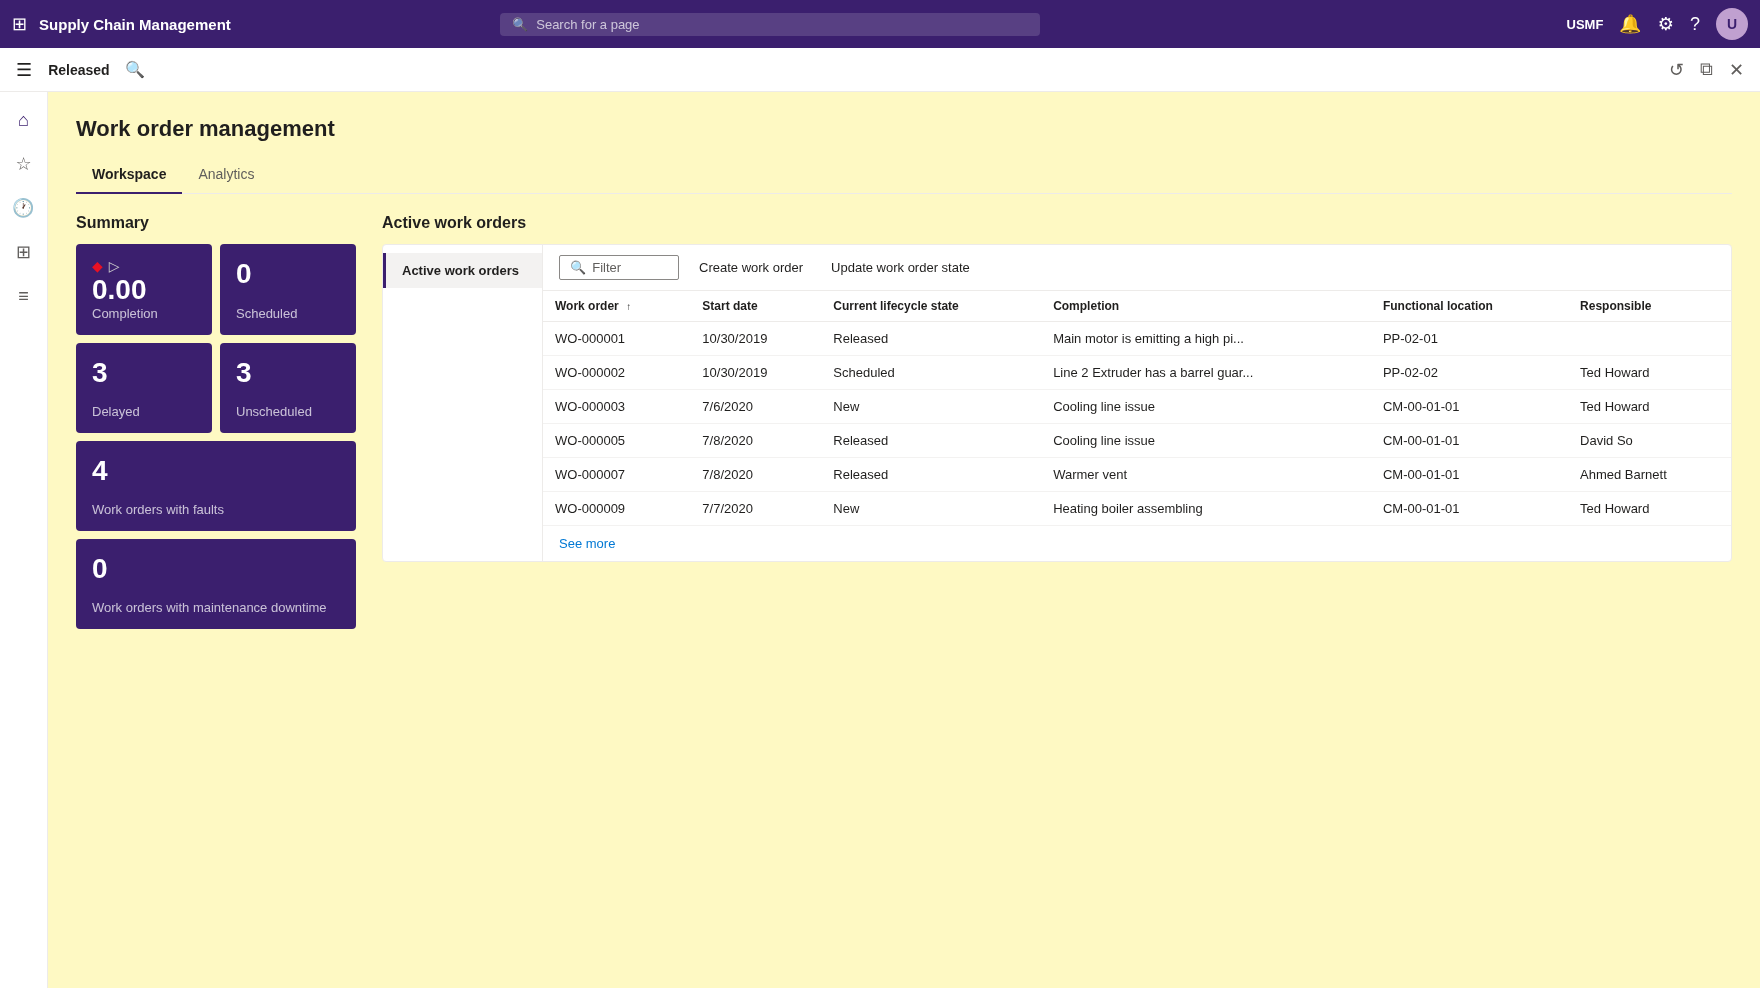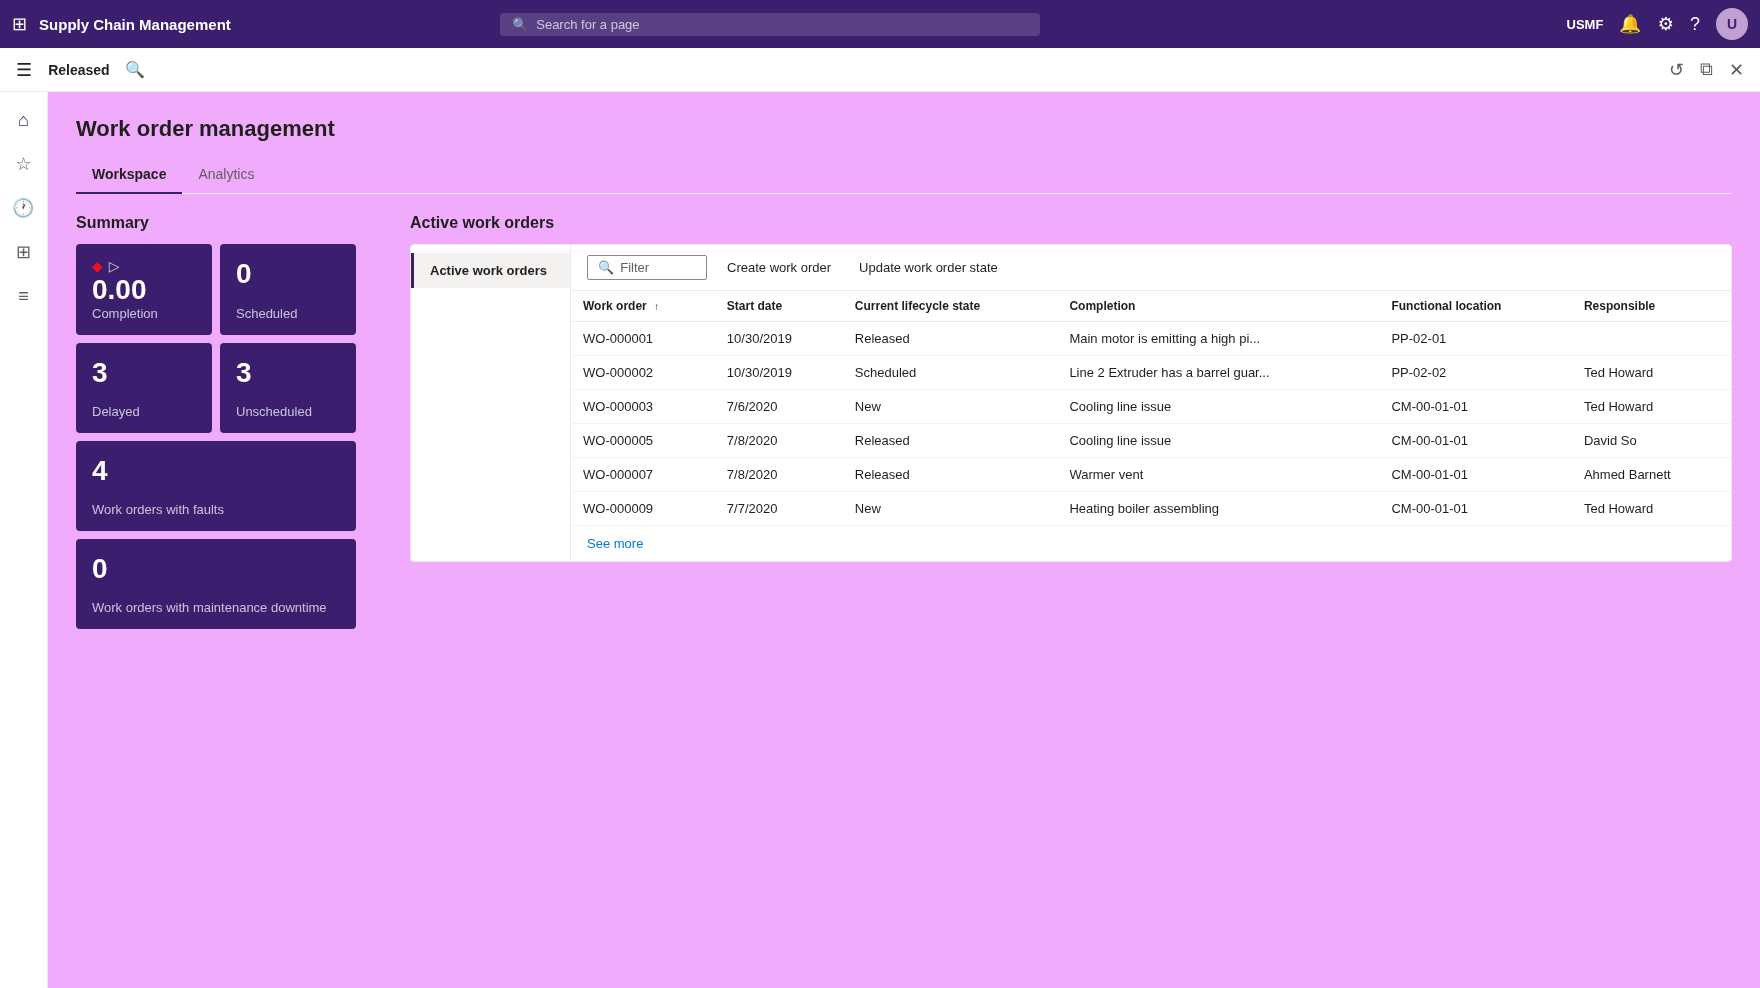--- a/index.html
+++ b/index.html
@@ -51,33 +51,33 @@
       display: flex; flex-direction: column; align-items: center;
       padding-top: 8px; gap: 4px;
     }
     .sidebar-icon {
       width: 40px; height: 40px; display: flex; align-items: center; justify-content: center;
       border-radius: 4px; cursor: pointer; font-size: 18px; color: #605e5c;
     }
     .sidebar-icon.active { color: #3b1f6e; }
 
     
-    .main { flex: 1; padding: 24px 28px; overflow-y: auto; background: #f0abfc; }
+    .main { flex: 1; padding: 24px 28px; overflow-y: auto; background: #fef9c3; }
     .page-title { font-size: 22px; font-weight: 600; margin-bottom: 16px; color: #201f1e; }
 
     
     .tabs { display: flex; gap: 0; margin-bottom: 20px; border-bottom: 1px solid #edebe9; }
     .tab {
       padding: 8px 16px 10px; font-size: 14px; cursor: pointer; color: #605e5c;
       border-bottom: 2px solid transparent; margin-bottom: -1px;
     }
     .tab.active { color: #201f1e; font-weight: 600; border-bottom: 2px solid #3b1f6e; }
 
     
-    .content-area { display: flex; gap: 28px; }
+    .content-area { display: flex; }
     .summary-section { flex-shrink: 0; width: 280px; }
     .summary-title { font-size: 16px; font-weight: 600; margin-bottom: 12px; }
 
     .summary-grid { display: flex; flex-direction: column; gap: 8px; }
     .summary-row { display: flex; gap: 8px; }
 
     .summary-card {
       border-radius: 4px; padding: 14px 16px; cursor: pointer; flex: 1;
       min-height: 90px; display: flex; flex-direction: column; justify-content: space-between;
     }

